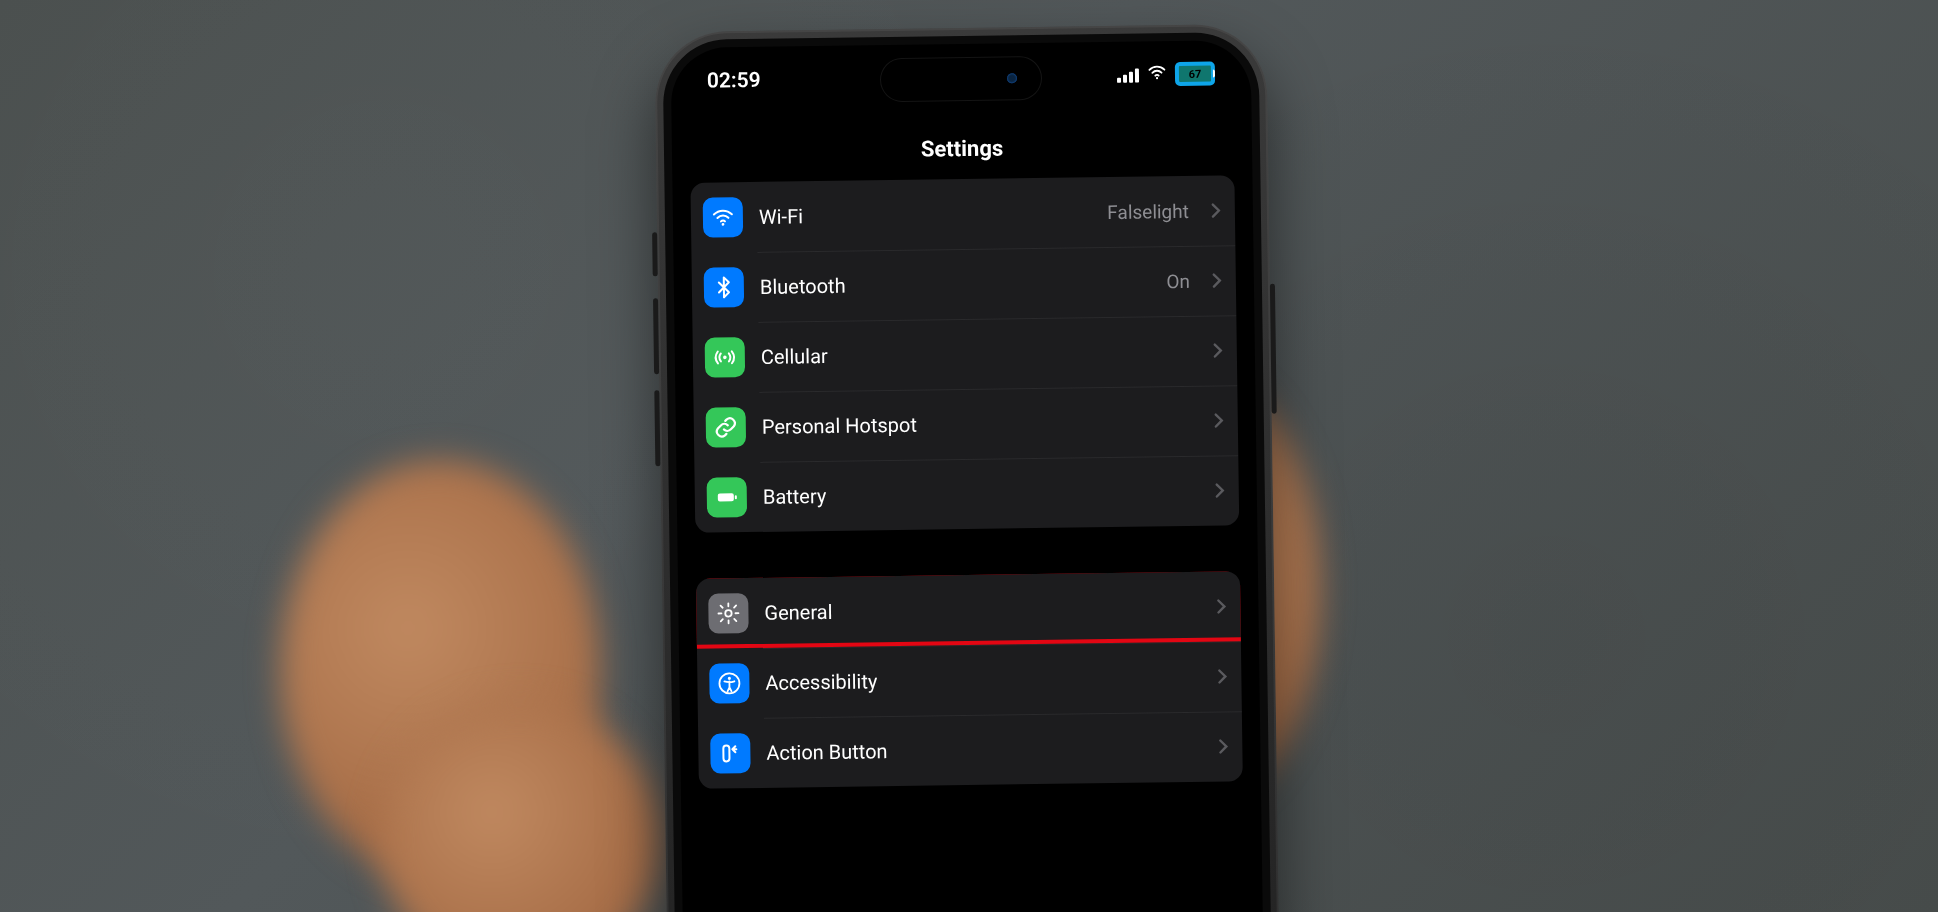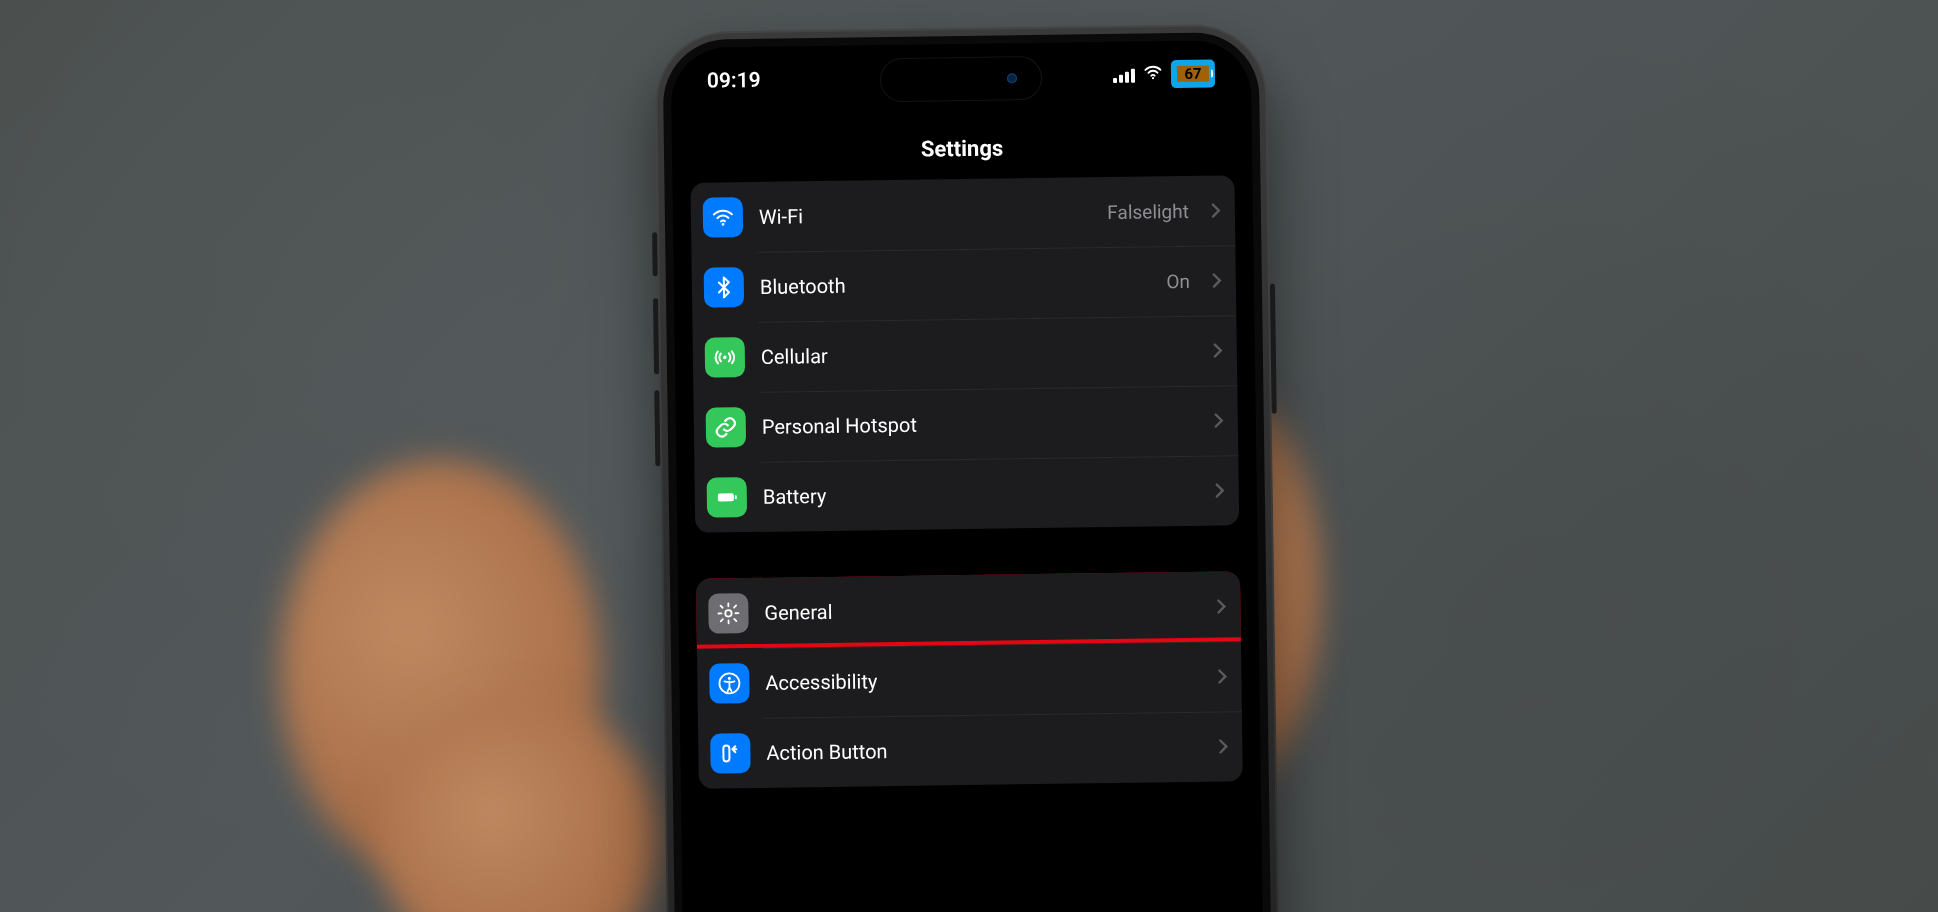--- a/index.html
+++ b/index.html
@@ -103,24 +103,24 @@
   .status-right{display:flex;align-items:center;gap:8px;}
   .signal{display:inline-flex;align-items:flex-end;gap:2px;height:16px;}
   .signal span{display:inline-block;width:4px;background:#fff;border-radius:1px;}
   .signal span:nth-child(1){height:5px;}
   .signal span:nth-child(2){height:8px;}
   .signal span:nth-child(3){height:11px;}
   .signal span:nth-child(4){height:14px;}
   .wifi-icon{width:20px;height:20px;}
   .battery{
     display:inline-flex;align-items:center;
-    border:6px solid #0ea5e9;border-radius:5px;
+    border:4px solid #0ea5e9;border-radius:5px;
     width:32px;height:16px;position:relative;
-    font-size:15px;font-weight:700;color:#000;justify-content:center;
-    background:#a16207;
+    font-size:11px;font-weight:700;color:#000;justify-content:center;
+    background:#0f766e;
   }
   .battery::after{
     content:"";position:absolute;right:-4px;top:4px;width:2px;height:8px;background:#fff;border-radius:0 2px 2px 0;
   }
 
   .nav-title{
     text-align:center;color:#fff;font-size:22px;font-weight:700;
     padding:26px 0 18px 0;
   }
 
@@ -167,21 +167,21 @@
 <div class="phone">
   <div class="side-btn right"></div>
   <div class="side-btn l1"></div>
   <div class="side-btn l2"></div>
   <div class="side-btn l3"></div>
   <div class="bezel">
     <div class="screen">
       <div class="island"></div>
 
       <div class="statusbar">
-        <span>09:19</span>
+        <span>02:59</span>
         <div class="status-right">
           <span class="signal">
             <span></span>
               <span></span>
               <span></span>
               <span></span>
           </span>
           <span>
             <svg class="wifi-icon" viewBox="0 0 24 24" fill="none" stroke="#fff" stroke-width="2.2" stroke-linecap="round">
               <path d="M3 9c5-5 13-5 18 0"></path>

